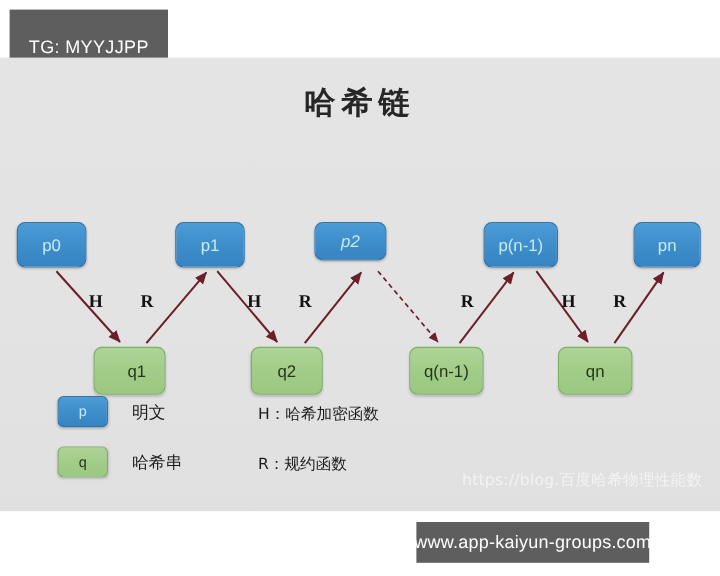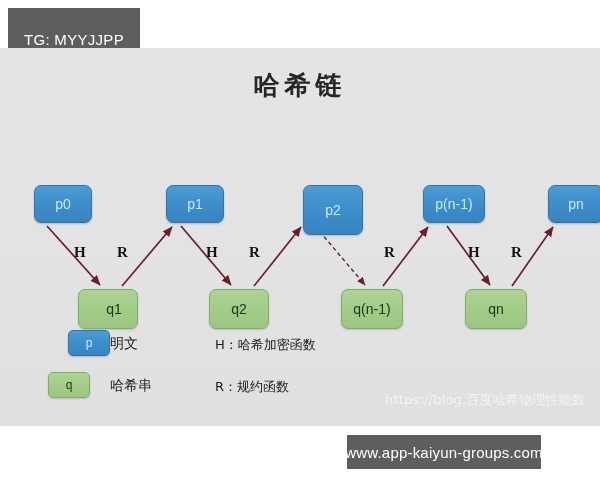--- a/index.html
+++ b/index.html
@@ -72,21 +72,20 @@
     box-sizing: border-box;
     font-size: 14px;
     line-height: 1;
     white-space: nowrap;
   }
   .node-p {
     background: linear-gradient(180deg, #4d9cd6 0%, #3e8fcc 45%, #3784c2 100%);
     border: 1px solid #2f74ad;
     color: #c9eaf8;
     box-shadow: 0 1px 2px rgba(0,0,0,0.20);
-    margin-left: 20px;
   }
   .node-q {
     background: linear-gradient(180deg, #aed396 0%, #a2cc88 50%, #9bc881 100%);
     border: 1px solid #7fae68;
     color: #22371a;
     box-shadow: 0 1px 2px rgba(0,0,0,0.16);
   }
 
   
   .edge-label {
@@ -197,21 +196,21 @@
       </g>
   </svg>
 
   <div id="nodes-layer">
       <div class="node node-p" style="left: 14px; top: 137px; width: 58px; height: 38px;">
         <span>p0</span>
       </div>
       <div class="node node-p" style="left: 146px; top: 137px; width: 58px; height: 38px;">
         <span>p1</span>
       </div>
-      <div class="node node-p" style="left: 283px; top: 137px; width: 60px; height: 50px;">
+      <div class="node node-p" style="left: 262px; top: 137px; width: 60px; height: 32px; font-style: italic;">
         <span>p2</span>
       </div>
       <div class="node node-p" style="left: 403px; top: 137px; width: 62px; height: 38px;">
         <span>p(n-1)</span>
       </div>
       <div class="node node-p" style="left: 528px; top: 137px; width: 56px; height: 38px;">
         <span>pn</span>
       </div>
       <div class="node node-q" style="left: 78px; top: 241px; width: 60px; height: 40px; padding-left: 12px;">
         <span>q1</span>

